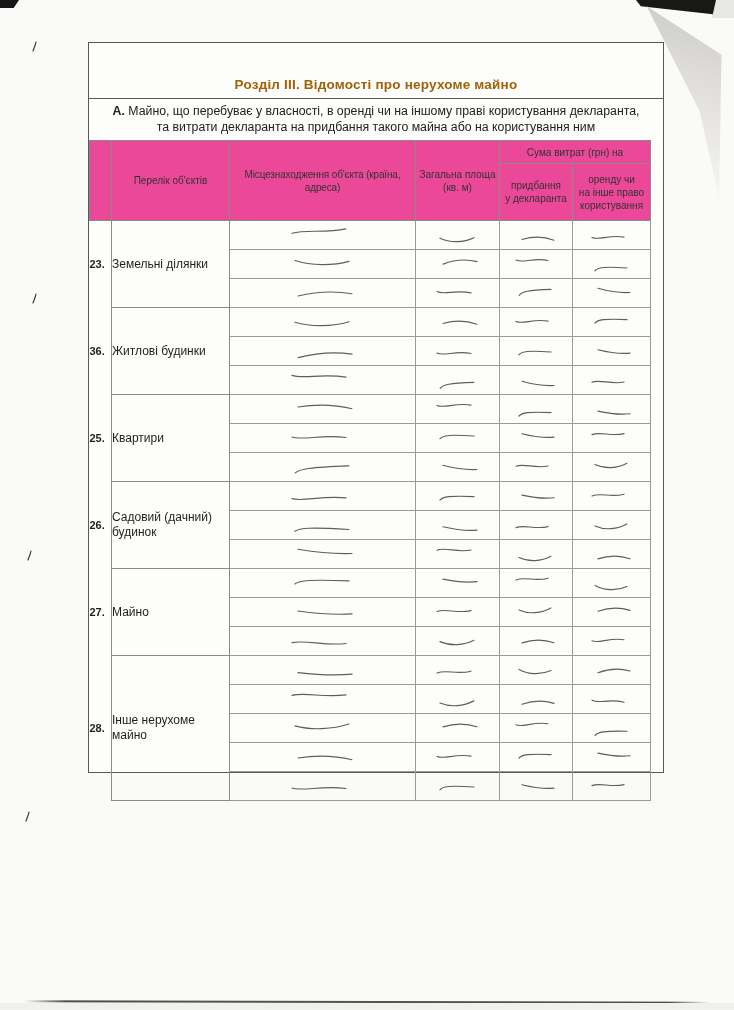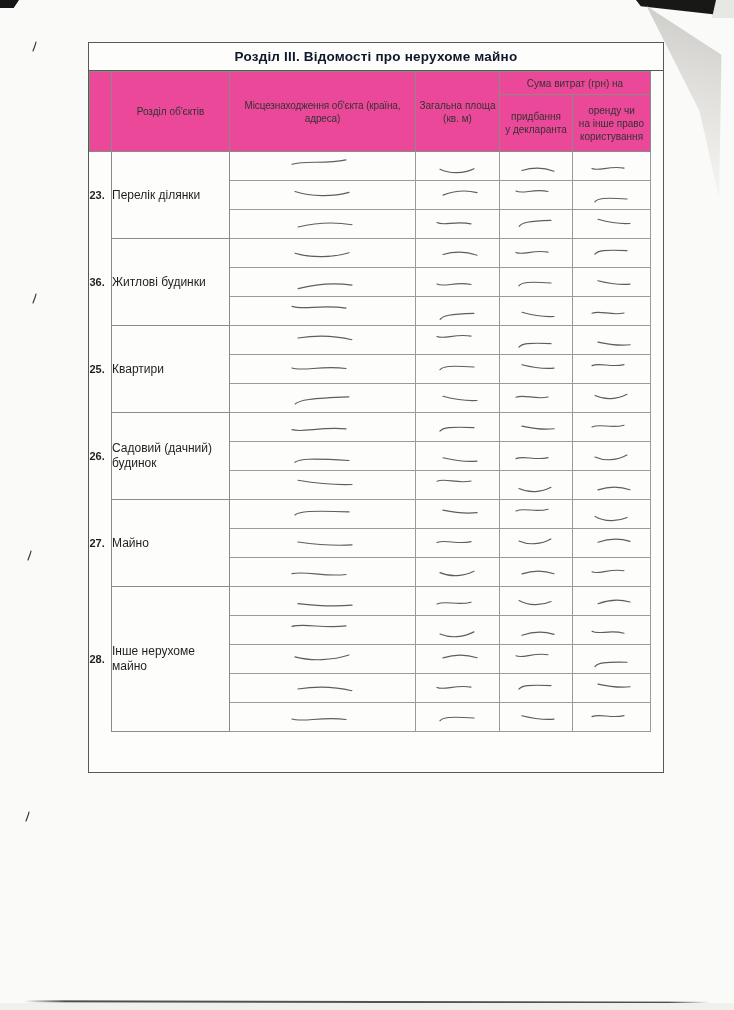--- a/index.html
+++ b/index.html
@@ -21,22 +21,22 @@
   .scan-bottomline{position:absolute;left:24px;top:1001px;width:686px;height:2px;
     background:linear-gradient(90deg,rgba(74,74,72,0) 0%,#4d4d4b 6%,#55554f 50%,#4d4d4b 94%,rgba(74,74,72,0) 100%);
     transform:rotate(0.12deg);}
   .scan-bottomstrip{position:absolute;left:0;top:1003px;width:734px;height:7px;background:#f0f0ec;}
   .ink-mark{position:absolute;width:7px;height:11px;}
   .ink-mark svg{display:block;}
   
   .doc-box{position:absolute;left:88px;top:42px;width:576px;height:731px;
     border:1.4px solid #585856;background:#fdfdfb;box-sizing:border-box;}
   .doc-title{height:27px;line-height:27px;text-align:center;
-    font-weight:bold;font-size:13.5px;letter-spacing:.2px;color:#0f172a;
-    border-bottom:1.4px solid #585856;}
+    font-weight:bold;font-size:13.5px;letter-spacing:.2px;color:#a16207;
+    border-bottom:1.4px solid #585856;margin-top:28px;}
   .doc-subtitle{padding-top:5px;height:36px;text-align:center;
     font-size:12.3px;line-height:15.5px;color:#222;white-space:pre-line;}
   .doc-subtitle b{font-weight:bold;}
   
   table.decl{border-collapse:collapse;table-layout:fixed;margin-left:0;margin-top:0;}
   table.decl col.c-num{width:22px;}
   table.decl col.c-obj{width:118px;}
   table.decl col.c-loc{width:186px;}
   table.decl col.c-area{width:84px;}
   table.decl col.c-buy{width:73px;}
@@ -85,51 +85,53 @@
     </svg>
 </div>
 <div class="ink-mark" style="left:24px;top:811px;">
   <svg width="7" height="11">
       <path d="M5 1 C4.5 4, 3 7, 2 10" stroke="#3c3c3a" stroke-width="1.2" fill="none" stroke-linecap="round"></path>
     </svg>
 </div>
 
 <div class="doc-box">
   <div class="doc-title">Розділ III. Відомості про нерухоме майно</div>
+  <div class="doc-subtitle"><b>А.</b><span> Майно, що перебуває у власності, в оренді чи на іншому праві користування декларанта,
+та витрати декларанта на придбання такого майна або на користування ним</span></div>
 
   <table class="decl">
     <colgroup>
       <col class="c-num">
         <col class="c-obj">
         <col class="c-loc">
         <col class="c-area">
         <col class="c-buy">
         <col class="c-rent">
     </colgroup>
     <thead>
       <tr>
         <th class="num-spacer" rowspan="2"></th>
-        <th rowspan="2">Розділ об'єктів</th>
+        <th rowspan="2">Перелік об'єктів</th>
         <th rowspan="2" class="h-loc">Місцезнаходження об'єкта (країна, адреса)</th>
         <th rowspan="2">Загальна площа
 (кв. м)</th>
         <th colspan="2" class="h-costs">Сума витрат (грн) на</th>
       </tr>
       <tr>
         <th class="h-sub">придбання
 у декларанта</th>
         <th class="h-sub">оренду чи
 на інше право
 користування</th>
       </tr>
     </thead>
     <tbody>
         <tr class="datarow group-start">
           <td class="num" rowspan="3">23.</td>
-          <td class="obj" rowspan="3">Перелік ділянки</td>
+          <td class="obj" rowspan="3">Земельні ділянки</td>
           <td class="cell">
             <svg width="58" height="13" style="transform: translate(-4px, -4px) rotate(-2.8deg);">
               <path d="M2.0 7.0 C 15.5 3.3, 34.4 8.8, 56.0 5.2" stroke="#5e5e5c" stroke-width="1.15" fill="none" stroke-linecap="round"></path>
             </svg>
           </td>
           <td class="cell">
             <svg width="38" height="13" style="transform: translate(-1px, 4px) rotate(0deg);">
               <path d="M2.0 5.2 C 12.2 10.1, 25.8 9.6, 36.0 4.7" stroke="#5e5e5c" stroke-width="1.15" fill="none" stroke-linecap="round"></path>
             </svg>
           </td>

